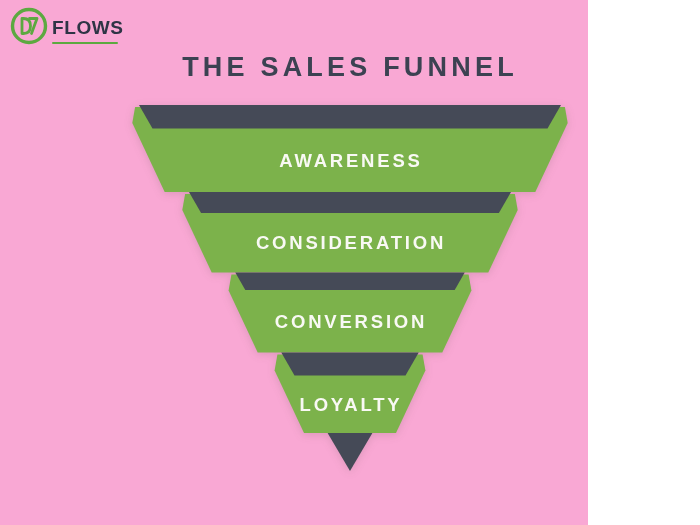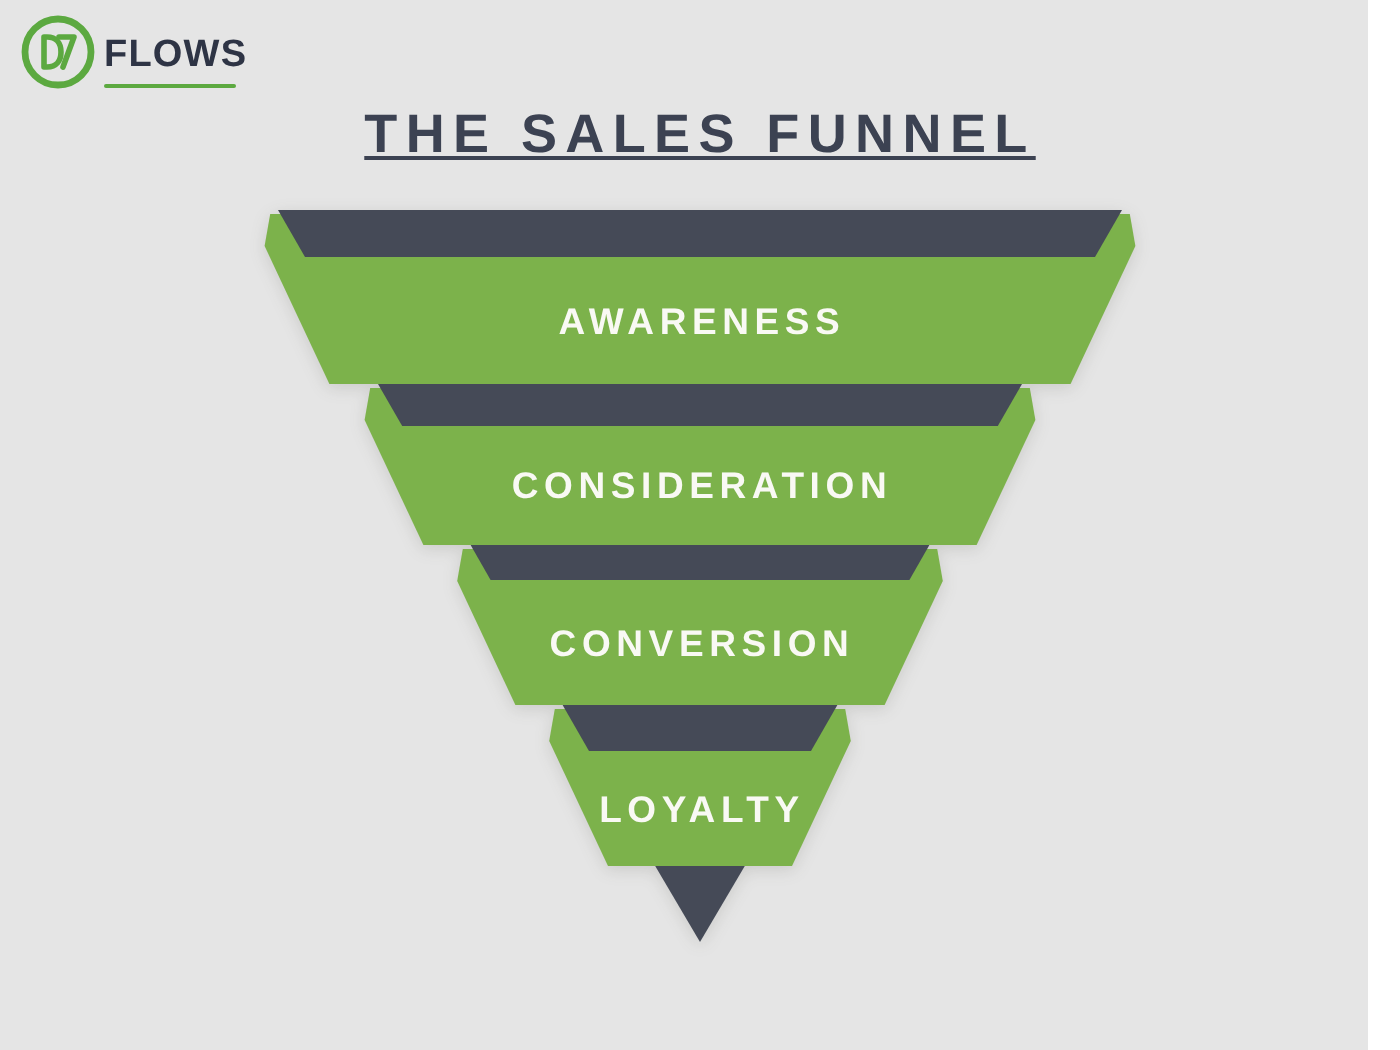--- a/index.html
+++ b/index.html
@@ -1,20 +1,20 @@
 <!DOCTYPE html>
 <html><head>
 <meta charset="utf-8">
 <style>
   html, body { margin: 0; padding: 0; }
   .screen {
     position: relative;
-    width: 684px;
+    width: 588px;
     height: 525px;
-    background: #e5e5e5;
+    background: #f9a8d4;
     overflow: hidden;
     font-family: "Liberation Sans", sans-serif;
   }
 
   
   .logo {
     position: absolute;
     top: 5px;
     left: 8px;
     display: flex;
@@ -42,21 +42,20 @@
   .page-title {
     position: absolute;
     top: 52px;
     left: 0;
     width: 700px;
     text-align: center;
     font-weight: 700;
     font-size: 27px;
     letter-spacing: 4.2px;
     color: #3C4252;
-    text-decoration: underline;
   }
 
   
   .funnel-svg {
     position: absolute;
     top: 0;
     left: 0;
     filter: drop-shadow(0 2px 4px rgba(60,60,50,0.15));
   }
   .tier-green { fill: #7CB24B; }

